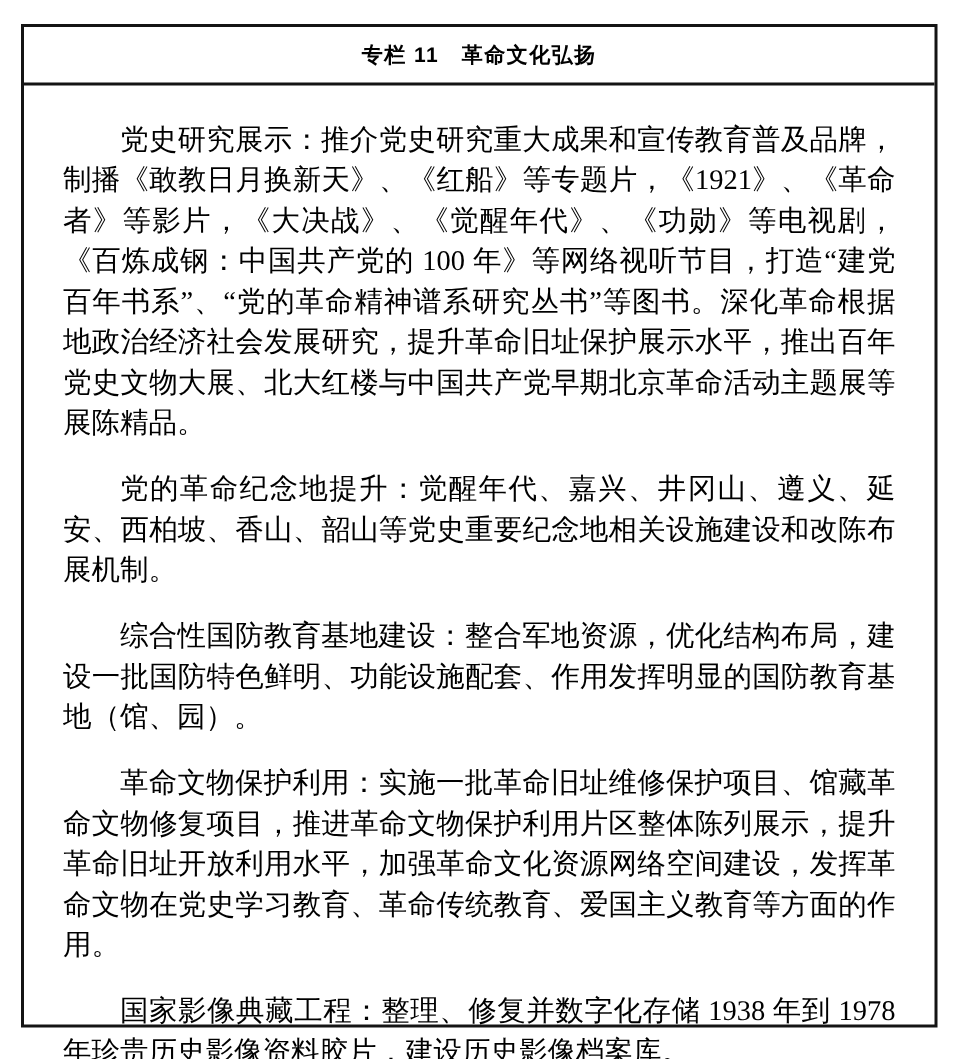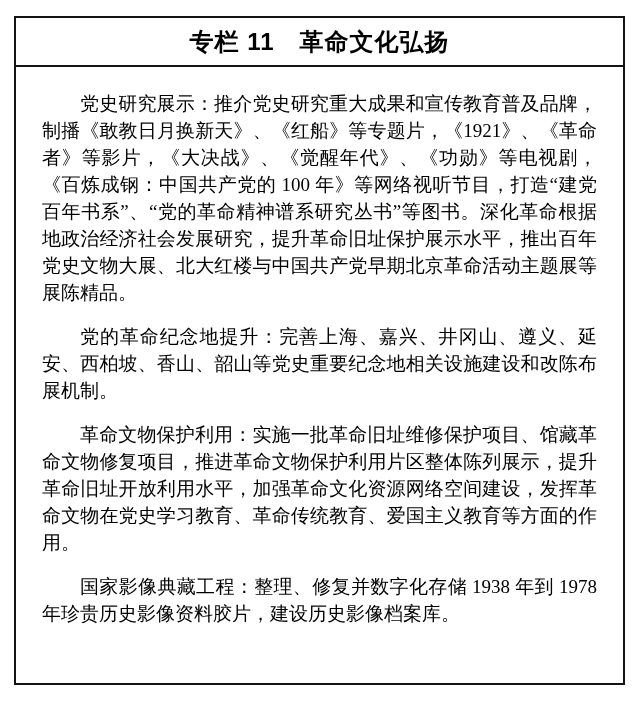--- a/index.html
+++ b/index.html
@@ -18,29 +18,29 @@
     position: absolute;
     left: 14px;
     top: 16px;
     width: 611px;
     height: 669px;
     border: 2px solid #141414;
     box-sizing: border-box;
     background: #ffffff;
   }
   .title-row {
-    height: 49px;
+    height: 39px;
     border-bottom: 2px solid #141414;
     box-sizing: border-box;
     display: flex;
     align-items: center;
     justify-content: center;
     font-family: "Liberation Sans", "DejaVu Sans", sans-serif;
     font-weight: 700;
-    font-size: 24px;
+    font-size: 14px;
     letter-spacing: 1px;
     color: #000000;
   }
   .panel-body {
     padding: 6px 9px 0 9px;
     font-size: 19px;
     line-height: 27px;
     text-align: justify;
     text-justify: inter-ideograph;
     color: #000000;
@@ -50,17 +50,18 @@
     text-indent: 2em;
   }
 </style>
 </head>
 <body>
 
 <div class="panel">
   <div class="title-row">专栏 11　革命文化弘扬</div>
   <div class="panel-body">
     <p>党史研究展示：推介党史研究重大成果和宣传教育普及品牌，制播《敢教日月换新天》、《红船》等专题片，《1921》、《革命者》等影片，《大决战》、《觉醒年代》、《功勋》等电视剧，《百炼成钢：中国共产党的 100 年》等网络视听节目，打造“建党百年书系”、“党的革命精神谱系研究丛书”等图书。深化革命根据地政治经济社会发展研究，提升革命旧址保护展示水平，推出百年党史文物大展、北大红楼与中国共产党早期北京革命活动主题展等展陈精品。</p>
-    <p>党的革命纪念地提升：完善上海、嘉兴、井冈山、遵义、延安、西柏坡、香山、韶山等党史重要纪念地相关设施建设和改陈布展机制。</p>
+    <p>党的革命纪念地提升：觉醒年代、嘉兴、井冈山、遵义、延安、西柏坡、香山、韶山等党史重要纪念地相关设施建设和改陈布展机制。</p>
+    <p>综合性国防教育基地建设：整合军地资源，优化结构布局，建设一批国防特色鲜明、功能设施配套、作用发挥明显的国防教育基地（馆、园）。</p>
     <p>革命文物保护利用：实施一批革命旧址维修保护项目、馆藏革命文物修复项目，推进革命文物保护利用片区整体陈列展示，提升革命旧址开放利用水平，加强革命文化资源网络空间建设，发挥革命文物在党史学习教育、革命传统教育、爱国主义教育等方面的作用。</p>
     <p>国家影像典藏工程：整理、修复并数字化存储 1938 年到 1978 年珍贵历史影像资料胶片，建设历史影像档案库。</p>
   </div>
 </div>
 
 </body></html>

